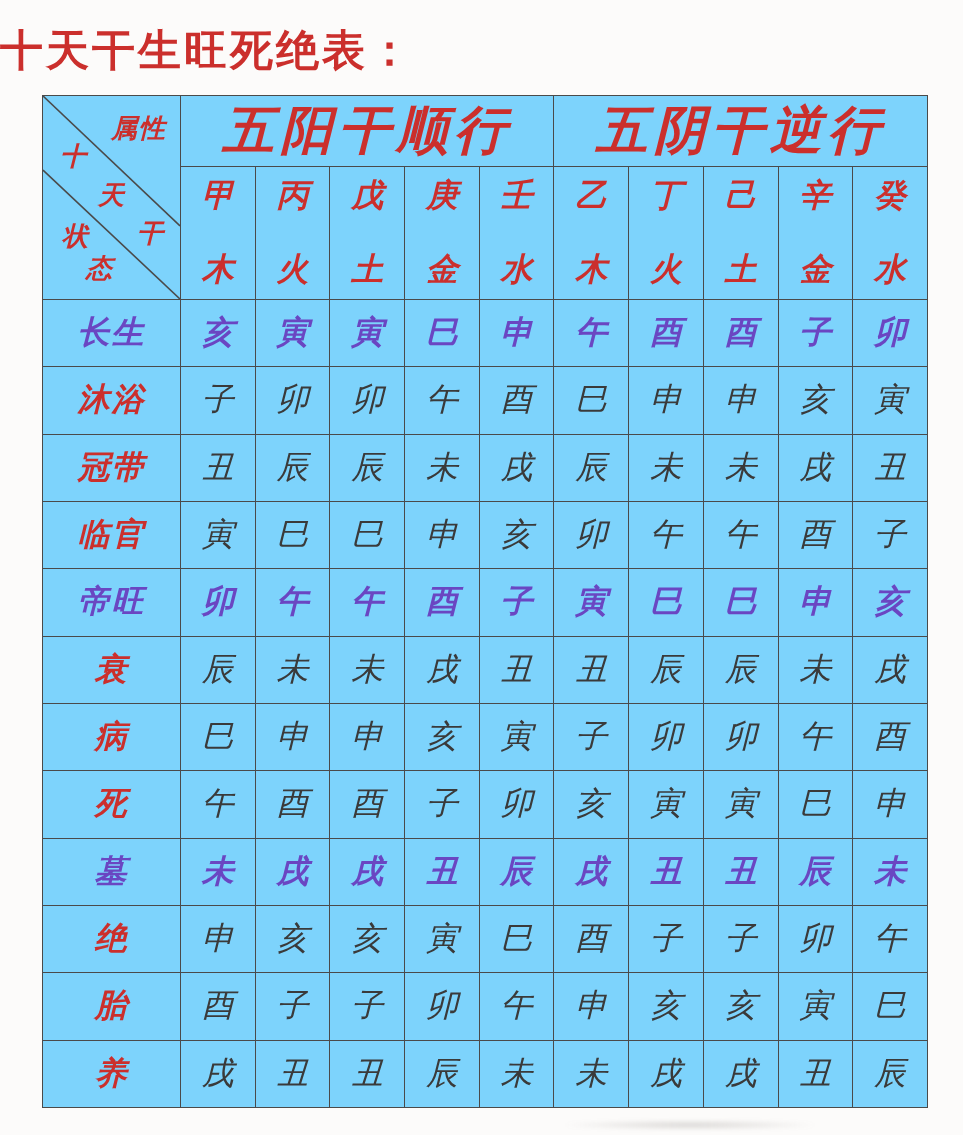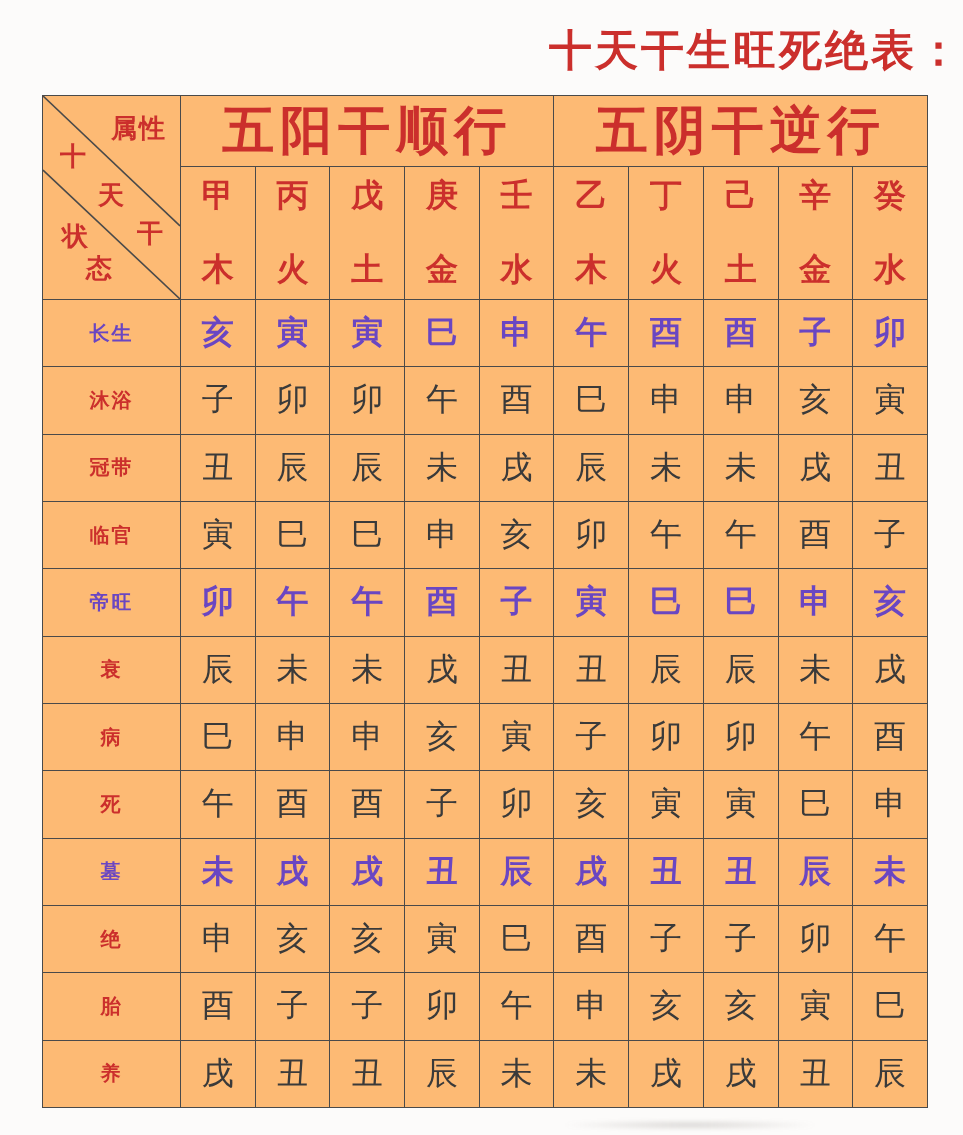--- a/index.html
+++ b/index.html
@@ -14,33 +14,34 @@
     font-family:"Liberation Serif","DejaVu Serif",serif;
     background:
       radial-gradient(ellipse 130% 120% at 50% 45%, rgba(252,251,250,0) 62%, rgba(225,222,219,.55) 100%),
       #fcfbfa;
     position:relative;
     overflow:hidden;
   }
   .title{
     position:absolute;
     top:22px;left:0;width:100%;
-    text-align:right;
+    text-align:left;
     font-size:43px;
     font-weight:bold;
     color:var(--red);
     letter-spacing:3px;
   }
   table.stems-table{
     position:absolute;
     left:42px;top:95px;
     width:886px;height:1013px;
     border-collapse:collapse;
     table-layout:fixed;
-    background:#fdba74;
+    background:#7dd3fc;
+    font-style:italic;
   }
   col.col-label{width:138px;}
   td{
     border:1.6px solid var(--border);
     text-align:center;
     vertical-align:middle;
     padding:0;
   }
   tr.group-row{height:67px;}
   tr.stems-row{height:133px;}
@@ -77,21 +78,21 @@
   }
   .c-attr{left:96px;top:33px;letter-spacing:2px;}
   .c-shi{left:30px;top:61px;}
   .c-tian{left:68px;top:100px;}
   .c-gan{left:107px;top:138px;}
   .c-zhuang{left:32px;top:141px;}
   .c-tai{left:56px;top:173px;}
   
   tbody td.row-label{
     color:var(--red);
-    font-size:20px;
+    font-size:32px;
     font-weight:bold;
     letter-spacing:2px;
   }
   tbody td.cell{
     color:var(--ink);
     font-size:32px;
     font-weight:normal;
   }
   tbody tr.purple td.row-label,
   tbody tr.purple td.cell{

